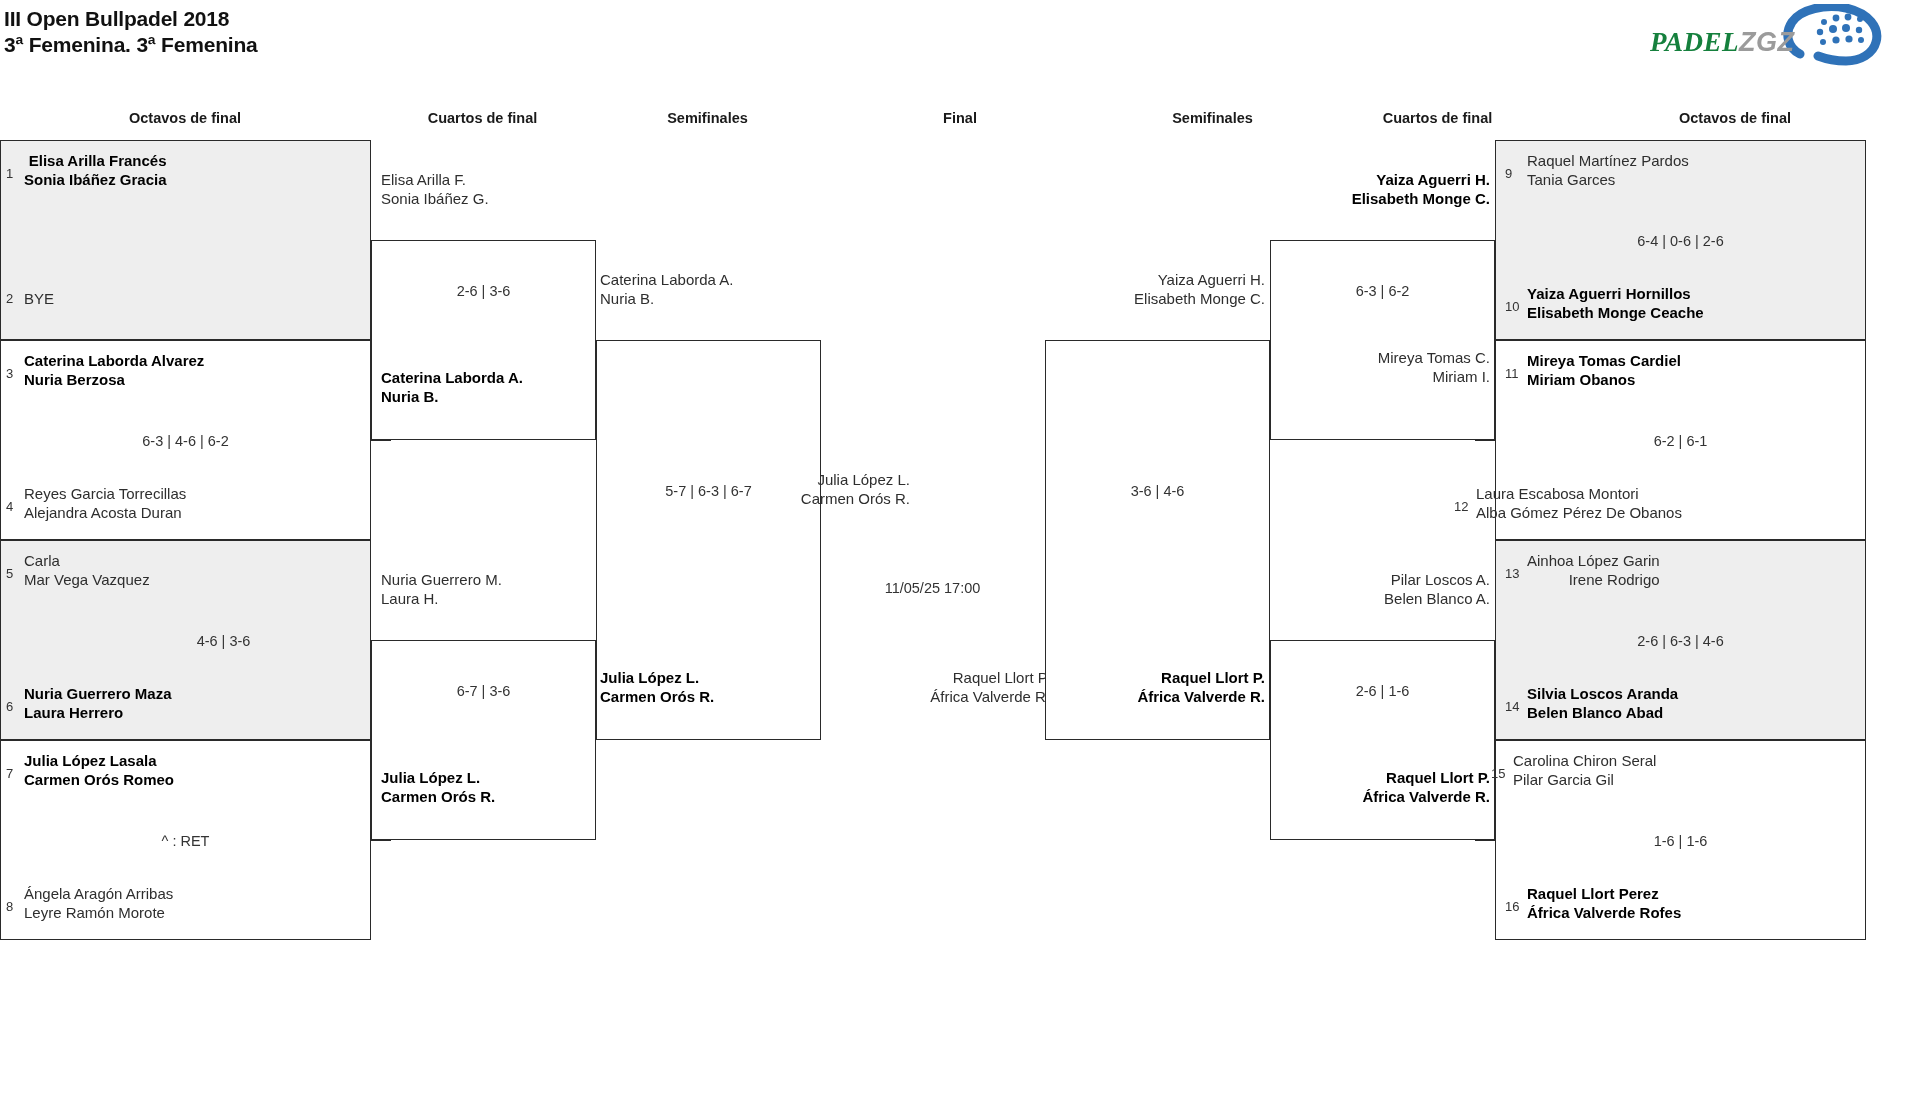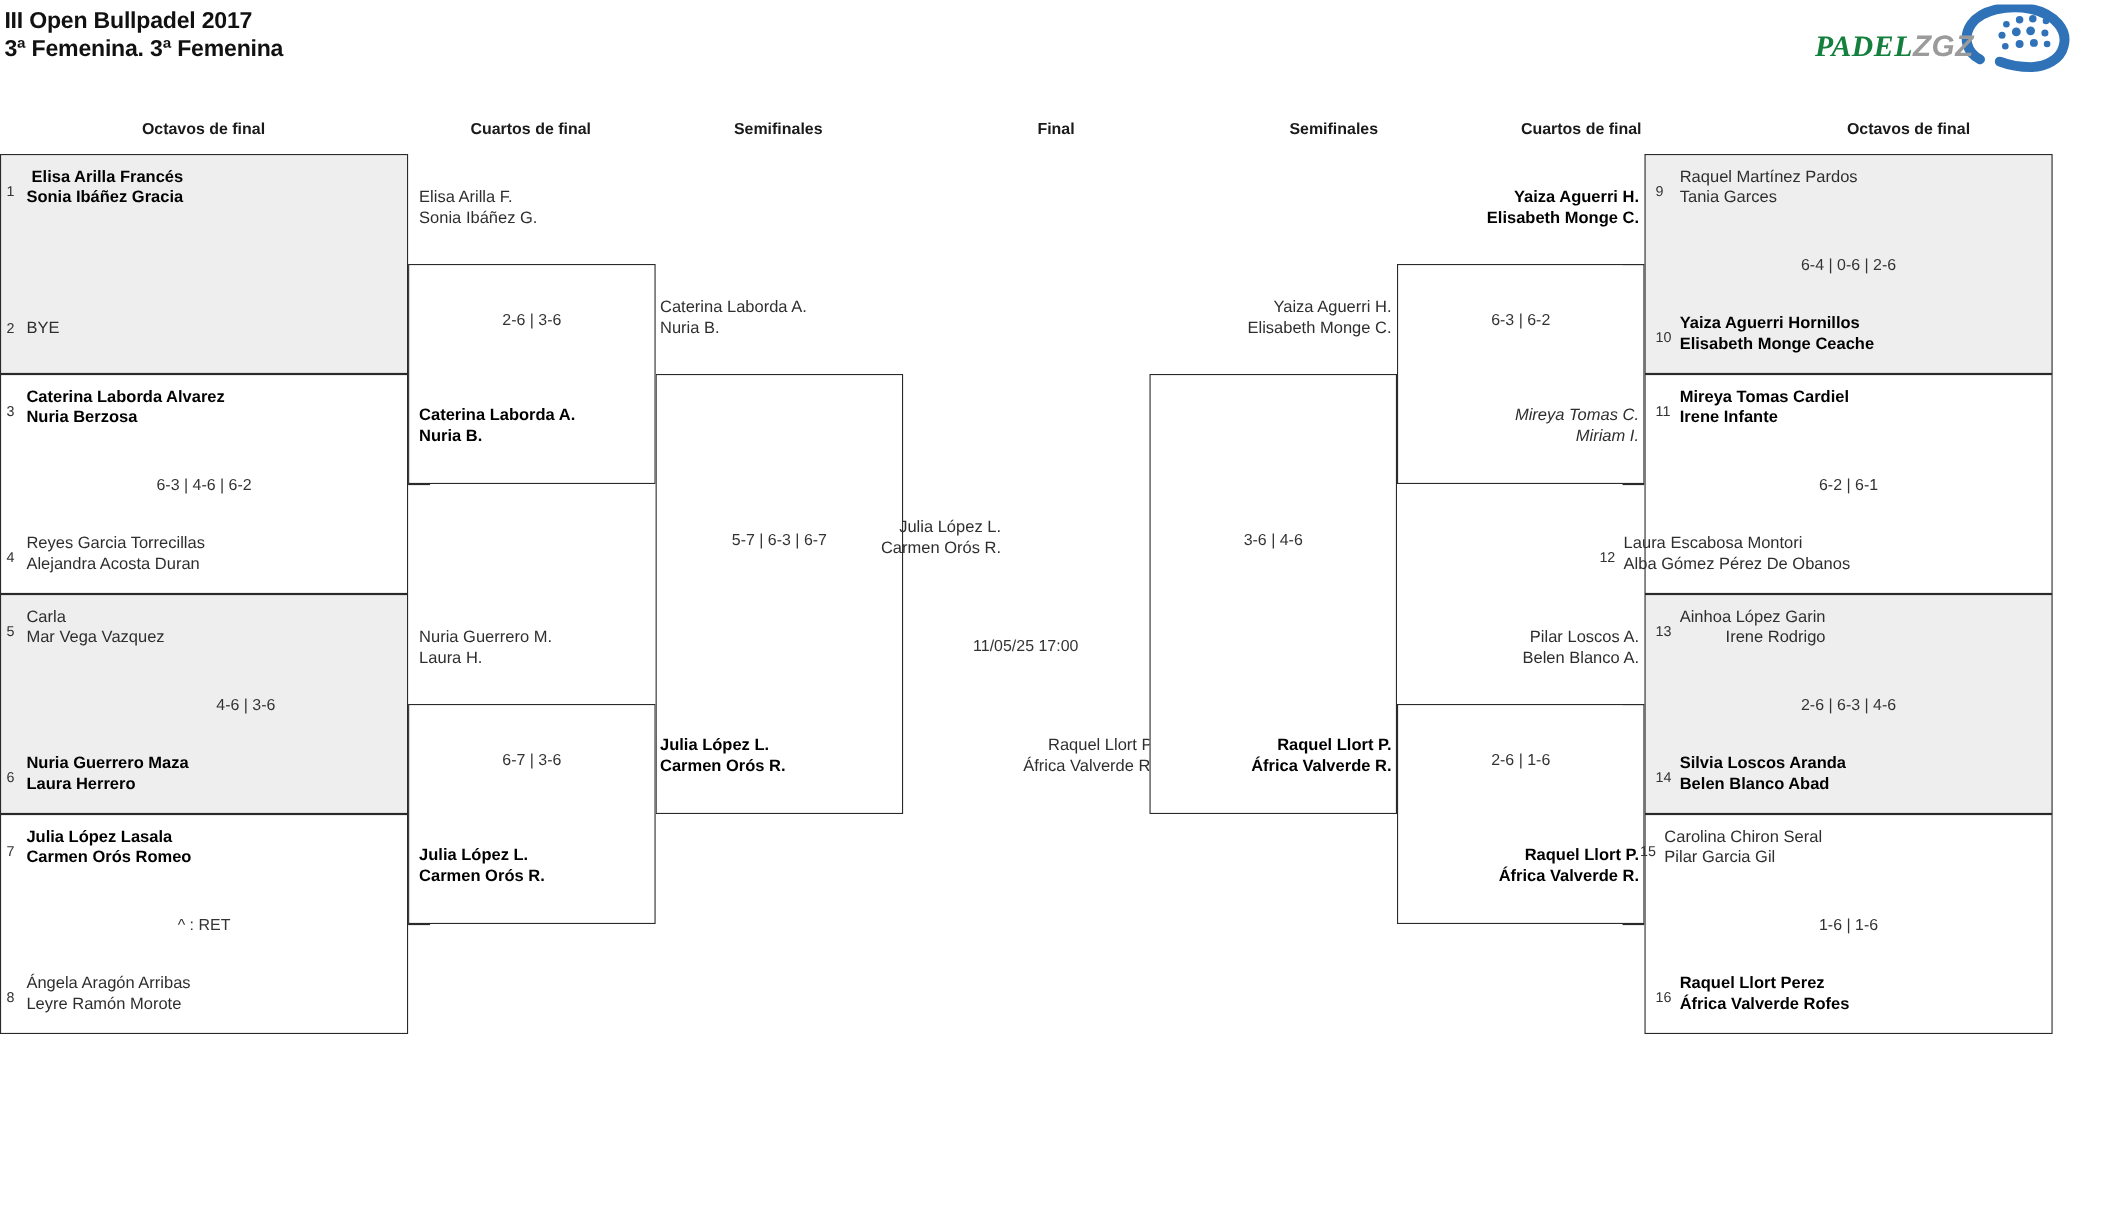--- a/index.html
+++ b/index.html
@@ -126,21 +126,21 @@
     font-size: 14.5px;
     color: #333333;
     white-space: nowrap;
     text-align: center;
   }
 </style>
 </head>
 <body>
 
 <div id="header-title">
-  <div>III Open Bullpadel 2017</div>
+  <div>III Open Bullpadel 2018</div>
   <div>3ª Femenina. 3ª Femenina</div>
 </div>
 
 <div id="logo">
   <svg width="250" height="62" viewBox="0 0 250 62">
     <path d="M152 50 C140 44 136 30 144 18 C153 5 177 0 198 4 C221 9 232 24 228 38 C225 50 212 57 198 57 C188 57 178 55 170 52" fill="none" stroke="#2f72b8" stroke-width="9" stroke-linecap="round"></path>
     <g fill="#2f72b8">
       <circle cx="176" cy="18" r="3"></circle>
         <circle cx="188" cy="14" r="3.4"></circle>
       <circle cx="200" cy="13" r="3.4"></circle>
@@ -291,21 +291,21 @@
   <span style="display:block">Raquel Llort P.</span>
   <span style="display:block">África Valverde R.</span>
 </div>
 
 <div class="pair ra winner" style="left:1270px; top:170px; width:220px;">
   <span style="display:block">Yaiza Aguerri H.</span>
   <span style="display:block">Elisabeth Monge C.</span>
 </div>
 <div class="box" style="left:1270px; top:240px; width:225px; height:200px;"></div>
 <div class="score" style="left:1270px; top:283px; width:225px;">6-3 | 6-2</div>
-<div class="pair ra loser" style="left:1270px; top:368px; width:220px;font-style:italic;">
+<div class="pair ra loser" style="left:1270px; top:348px; width:220px;">
   <span style="display:block">Mireya Tomas C.</span>
   <span style="display:block">Miriam I.</span>
 </div>
 
 <div class="pair ra loser" style="left:1270px; top:570px; width:220px;">
   <span style="display:block">Pilar Loscos A.</span>
   <span style="display:block">Belen Blanco A.</span>
 </div>
 <div class="box" style="left:1270px; top:640px; width:225px; height:200px;"></div>
 <div class="score" style="left:1270px; top:683px; width:225px;">2-6 | 1-6</div>
@@ -334,21 +334,21 @@
     <span style="display:block">Yaiza Aguerri Hornillos</span>
     <span style="display:block">Elisabeth Monge Ceache</span>
   </span>
 </div>
 
 <div class="box" style="left:1495px; top:340px; width:371px; height:200px;"></div>
 <div class="slot right winner" style="left:1495px; top:352px; width:371px; height:48px;">
   <span class="seed" style="top:14px;">11</span>
   <span class="names" style="top:0px;">
     <span style="display:block">Mireya Tomas Cardiel</span>
-    <span style="display:block">Irene Infante</span>
+    <span style="display:block">Miriam Obanos</span>
   </span>
 </div>
 <div class="score" style="left:1495px; top:433px; width:371px;">6-2 | 6-1</div>
 <div class="slot right loser" style="left:1444px; top:485px; width:371px; height:48px;">
   <span class="seed" style="top:14px;">12</span>
   <span class="names" style="top:0px;">
     <span style="display:block">Laura Escabosa Montori</span>
     <span style="display:block">Alba Gómez Pérez De Obanos</span>
   </span>
 </div>

